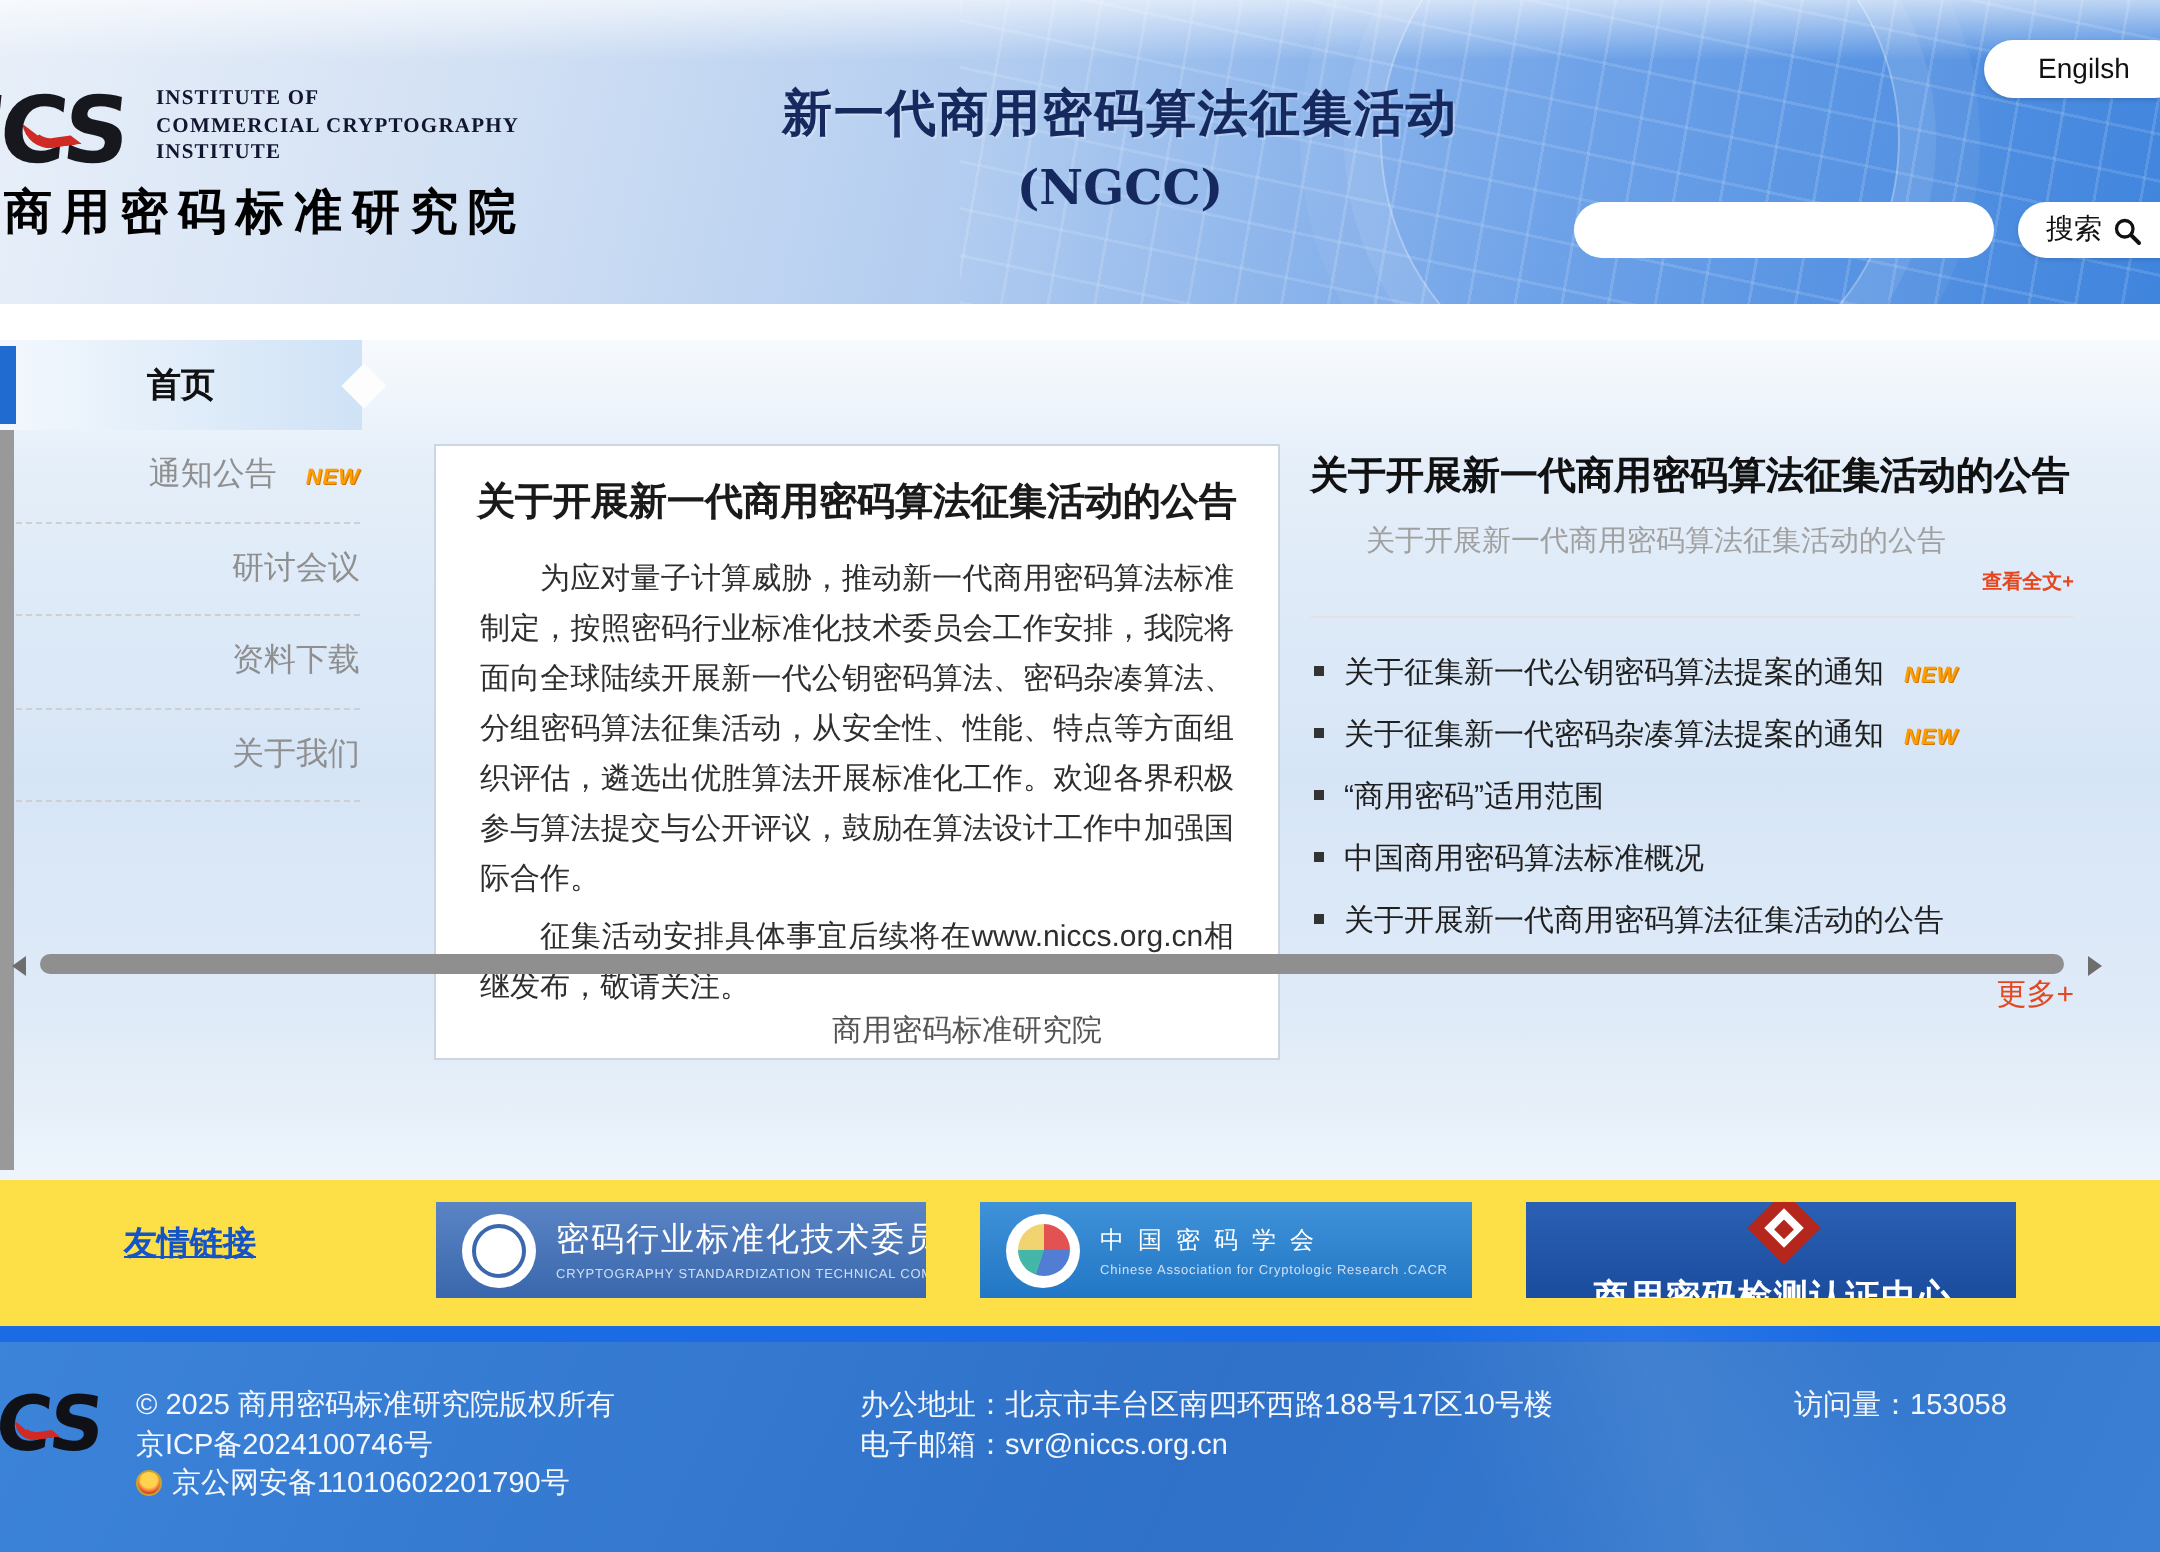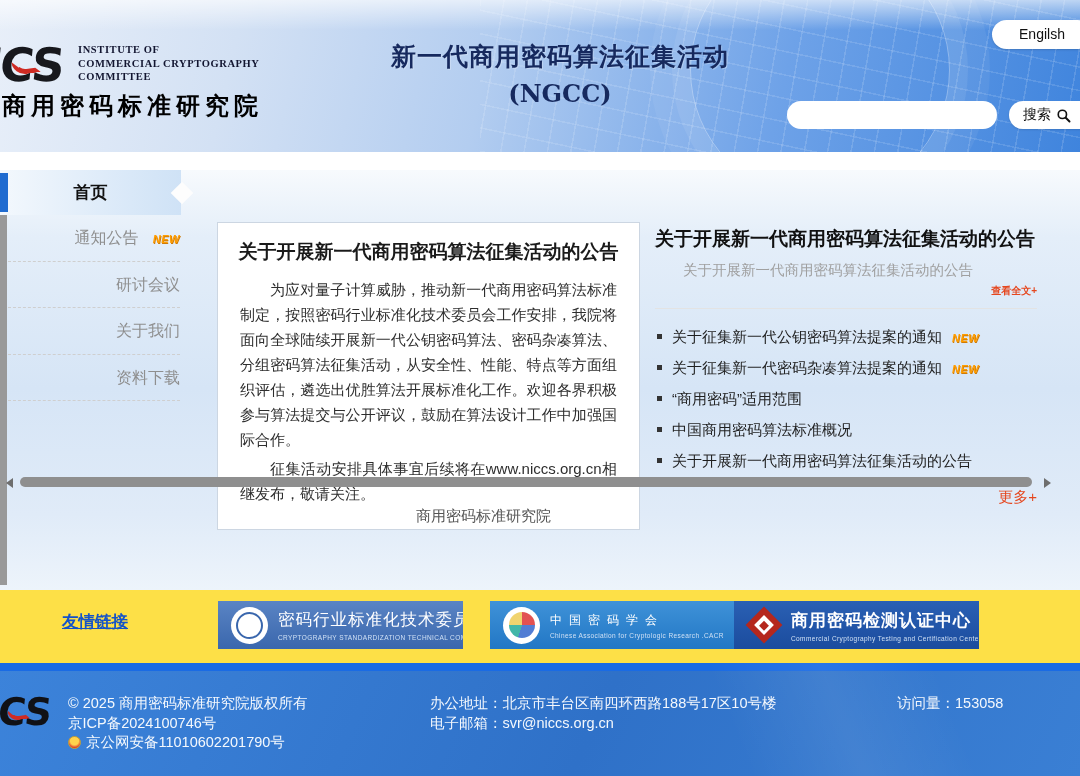--- a/index.html
+++ b/index.html
@@ -98,21 +98,21 @@
     color:#1453c8; text-decoration:underline; }
   .banner { position:absolute; top:11px; height:48px; width:245px; display:flex; align-items:center;
     padding-left:13px; gap:10px; cursor:pointer; overflow:hidden; }
   .banner .txt { display:flex; flex-direction:column; }
   .banner .cn { color:#fff; white-space:nowrap; }
   .banner .en { color:#cfe0f5; font-size:6.5px; letter-spacing:.4px; margin-top:3px; white-space:nowrap; }
   .b1 { left:218px; background:linear-gradient(180deg,#5a84c4,#3a67ad); }
   .b1 .cn { font-size:16.5px; letter-spacing:1px; }
   .b2 { left:490px; width:246px; background:linear-gradient(180deg,#3f92d8,#2277c5); }
   .b2 .cn { font-size:12px; letter-spacing:7px; }
-  .b3 { left:734px; background:linear-gradient(180deg,#2a60b4,#1b4c9e); }
+  .b3 { left:763px; background:linear-gradient(180deg,#2a60b4,#1b4c9e);flex-direction:column; }
   .b3 .cn { font-size:17px; font-weight:bold; letter-spacing:1px; }
   .emblem-circle { width:37px; height:37px; border-radius:50%; background:#fff; flex:0 0 auto;
     display:flex; align-items:center; justify-content:center; }
   .emblem-circle .inner1 { width:27px; height:27px; border-radius:50%; border:2px solid #3a67ad;
     display:flex; align-items:center; justify-content:center; font-size:7px; color:#3a67ad; }
   .emblem-circle .inner2 { width:26px; height:26px; border-radius:50%;
     background:conic-gradient(#d33 0 25%, #36c 25% 55%, #2a9 55% 75%, #ec5 75% 100%); opacity:.85; }
   .emblem-diamond { width:26px; height:26px; background:#b5271d; transform:rotate(45deg); flex:0 0 auto;
     margin:0 4px; display:flex; align-items:center; justify-content:center; }
   .emblem-diamond .di { width:14px; height:14px; background:#fff; display:flex; align-items:center; justify-content:center; }
@@ -143,21 +143,21 @@
 <div class="header">
   <div class="hdr-grid"></div>
   <div class="hdr-glow"></div>
 
   <div class="logo-group">
     <div class="logo-ics">ICS</div>
     <div class="logo-red"></div>
     <div class="org-en">
       <div>INSTITUTE OF</div>
       <div>COMMERCIAL CRYPTOGRAPHY</div>
-      <div>COMMITTEE</div>
+      <div>INSTITUTE</div>
     </div>
     <div class="org-cn">商用密码标准研究院</div>
   </div>
 
   <div class="site-title">
     <div class="t1">新一代商用密码算法征集活动</div>
     <div class="t2">(NGCC)</div>
   </div>
 
   <button class="btn-english">Engilsh</button>
@@ -180,24 +180,24 @@
   </div>
   <div class="side-menu">
     <div class="side-item">
       <span>通知公告</span>
       <span class="badge-new">NEW</span>
     </div>
     <div class="side-item">
       <span>研讨会议</span>
     </div>
     <div class="side-item">
+      <span>资料下载</span>
+    </div>
+    <div class="side-item">
       <span>关于我们</span>
-    </div>
-    <div class="side-item">
-      <span>资料下载</span>
     </div>
   </div>
 
   <div class="vscroll"></div>
 
   <div class="card">
     <h2>关于开展新一代商用密码算法征集活动的公告</h2>
     <p>为应对量子计算威胁，推动新一代商用密码算法标准制定，按照密码行业标准化技术委员会工作安排，我院将面向全球陆续开展新一代公钥密码算法、密码杂凑算法、分组密码算法征集活动，从安全性、性能、特点等方面组织评估，遴选出优胜算法开展标准化工作。欢迎各界积极参与算法提交与公开评议，鼓励在算法设计工作中加强国际合作。</p>
     <p class="p2">征集活动安排具体事宜后续将在www.niccs.org.cn相继发布，敬请关注。</p>
     <div class="sig">商用密码标准研究院</div>

